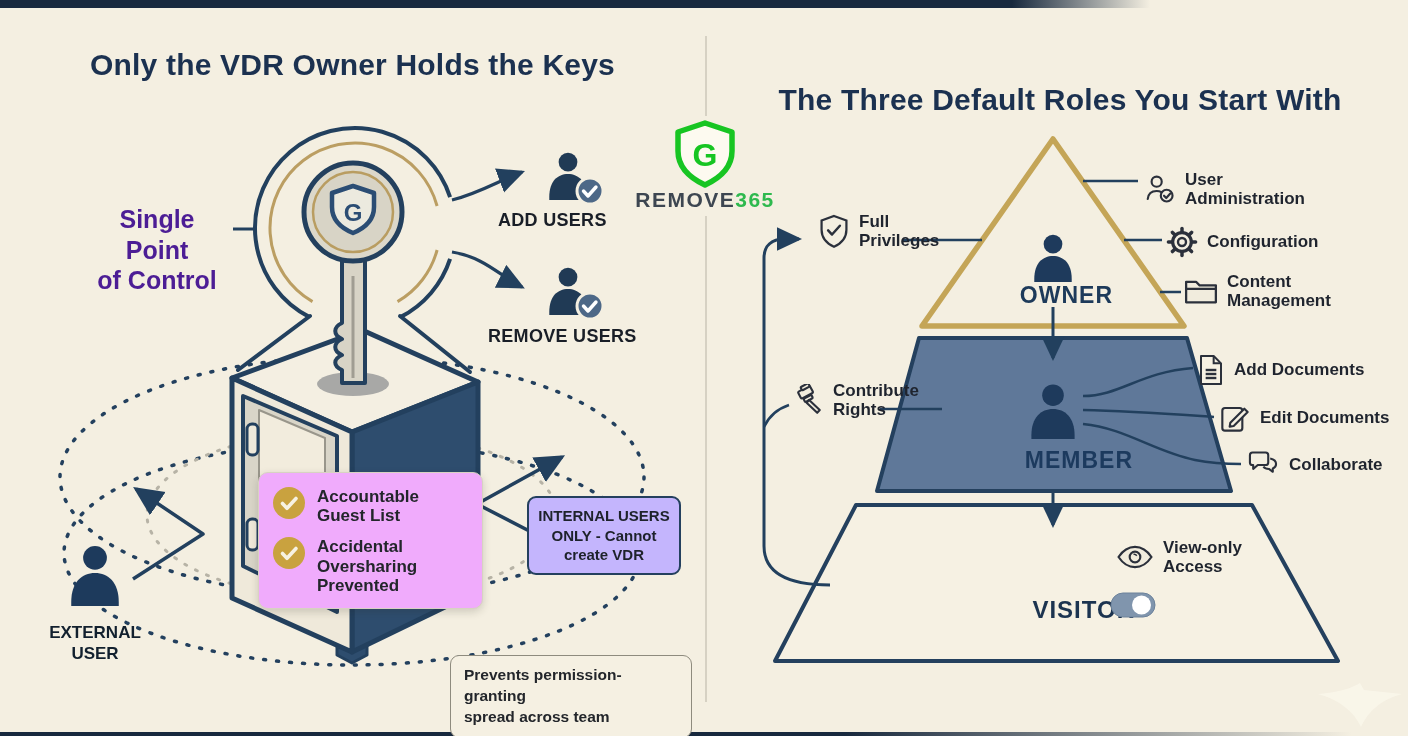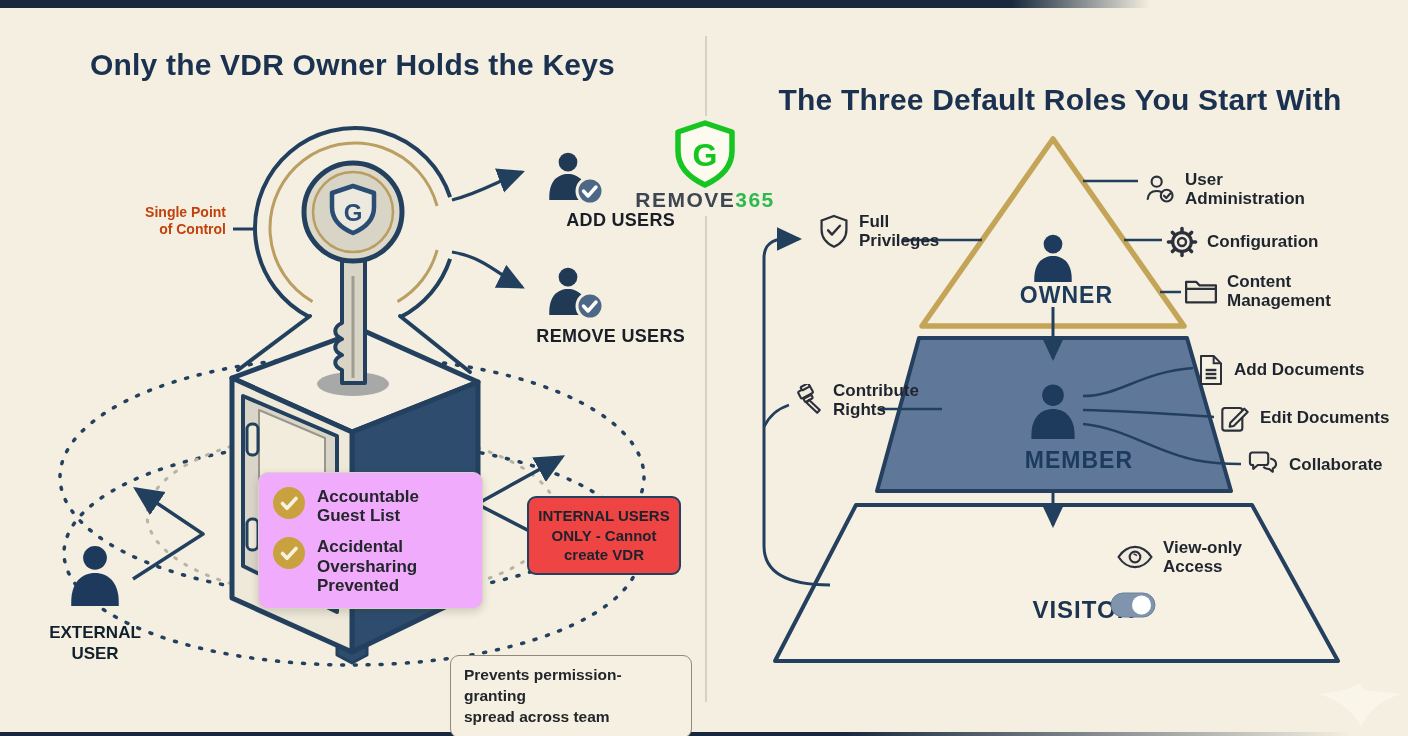--- a/index.html
+++ b/index.html
@@ -6,28 +6,28 @@
   .canvas{position:relative;width:1408px;height:736px;background:#f4efe1;overflow:hidden;
           font-family:"Liberation Sans","DejaVu Sans",sans-serif;color:#20242c;}
   .abs{position:absolute;}
   .pre{white-space:pre-line;}
   svg.art{position:absolute;left:0;top:0;}
   .panel-title{font-size:30px;font-weight:700;color:#1b3150;text-align:center;letter-spacing:.2px;}
   .edge-top{position:absolute;left:0;top:0;width:1150px;height:8px;
             background:linear-gradient(to right,#18293e 0 88%,rgba(24,41,62,0));}
   .edge-bottom{position:absolute;left:0;bottom:0;width:100%;height:4px;
             background:linear-gradient(to right,#18293e 0 60%,rgba(24,41,62,0) 96%);}
-  .key-label{font-size:14px;font-weight:600;line-height:1.22;color:#c2410c;text-align:right;}
-  .action-label{font-size:18px;font-weight:800;color:#191e27;text-align:right;letter-spacing:.3px;margin-left:37px;}
+  .key-label{font-size:25px;font-weight:600;line-height:1.22;color:#4c1d95;text-align:center;}
+  .action-label{font-size:18px;font-weight:800;color:#191e27;text-align:left;letter-spacing:.3px;}
   .card{background:#f0abfc;border:1.5px solid #d8d2c2;border-radius:10px;
         box-shadow:0 3px 8px rgba(40,40,30,.18);padding:13px 10px 13px 13px;
         display:flex;flex-direction:column;gap:11px;}
   .card-row{display:flex;align-items:flex-start;gap:11px;}
   .card-row .txt{font-size:17px;font-weight:700;line-height:1.13;color:#23262b;padding-top:1px;}
-  .note-box{background:#ef4444;border:2.5px solid #24405e;border-radius:9px;
+  .note-box{background:#c4b5fd;border:2.5px solid #24405e;border-radius:9px;
             font-size:15px;font-weight:700;line-height:1.3;color:#1e222b;text-align:center;
             padding:8px 5px;}
   .footer-box{background:#f5f0e2;border:1.8px solid #8e8b7e;border-radius:9px;
             font-size:15.5px;font-weight:700;line-height:1.35;color:#23262b;text-align:left;
             padding:9px 13px;}
   .ext-label{font-size:17px;font-weight:800;color:#12202e;text-align:center;line-height:1.25;}
   .logo-text{font-size:21px;font-weight:800;letter-spacing:1.5px;text-align:center;}
   .logo-text .g1{color:#3d4651;}
   .logo-text .g2{color:#2eb94e;}
   .role{font-weight:800;text-align:right;letter-spacing:1px;}

